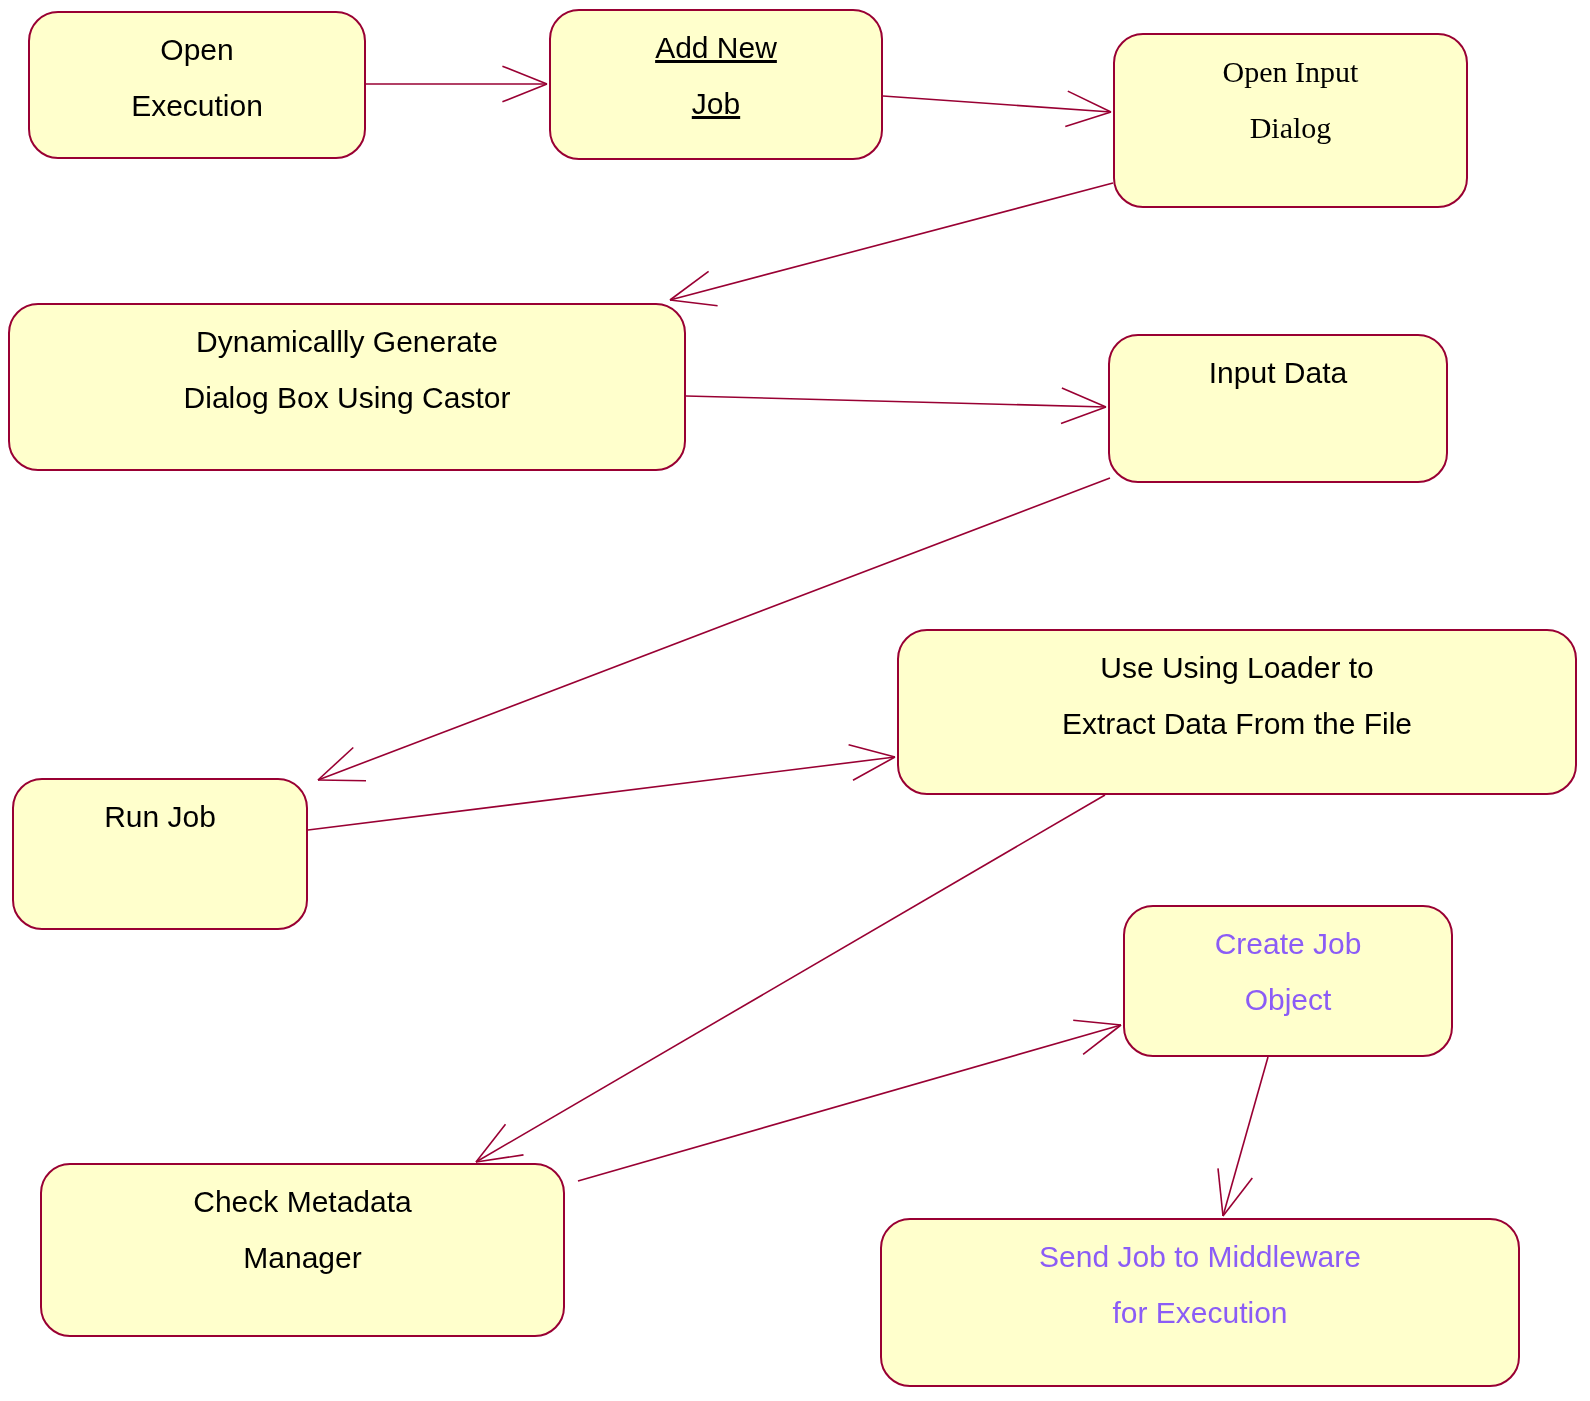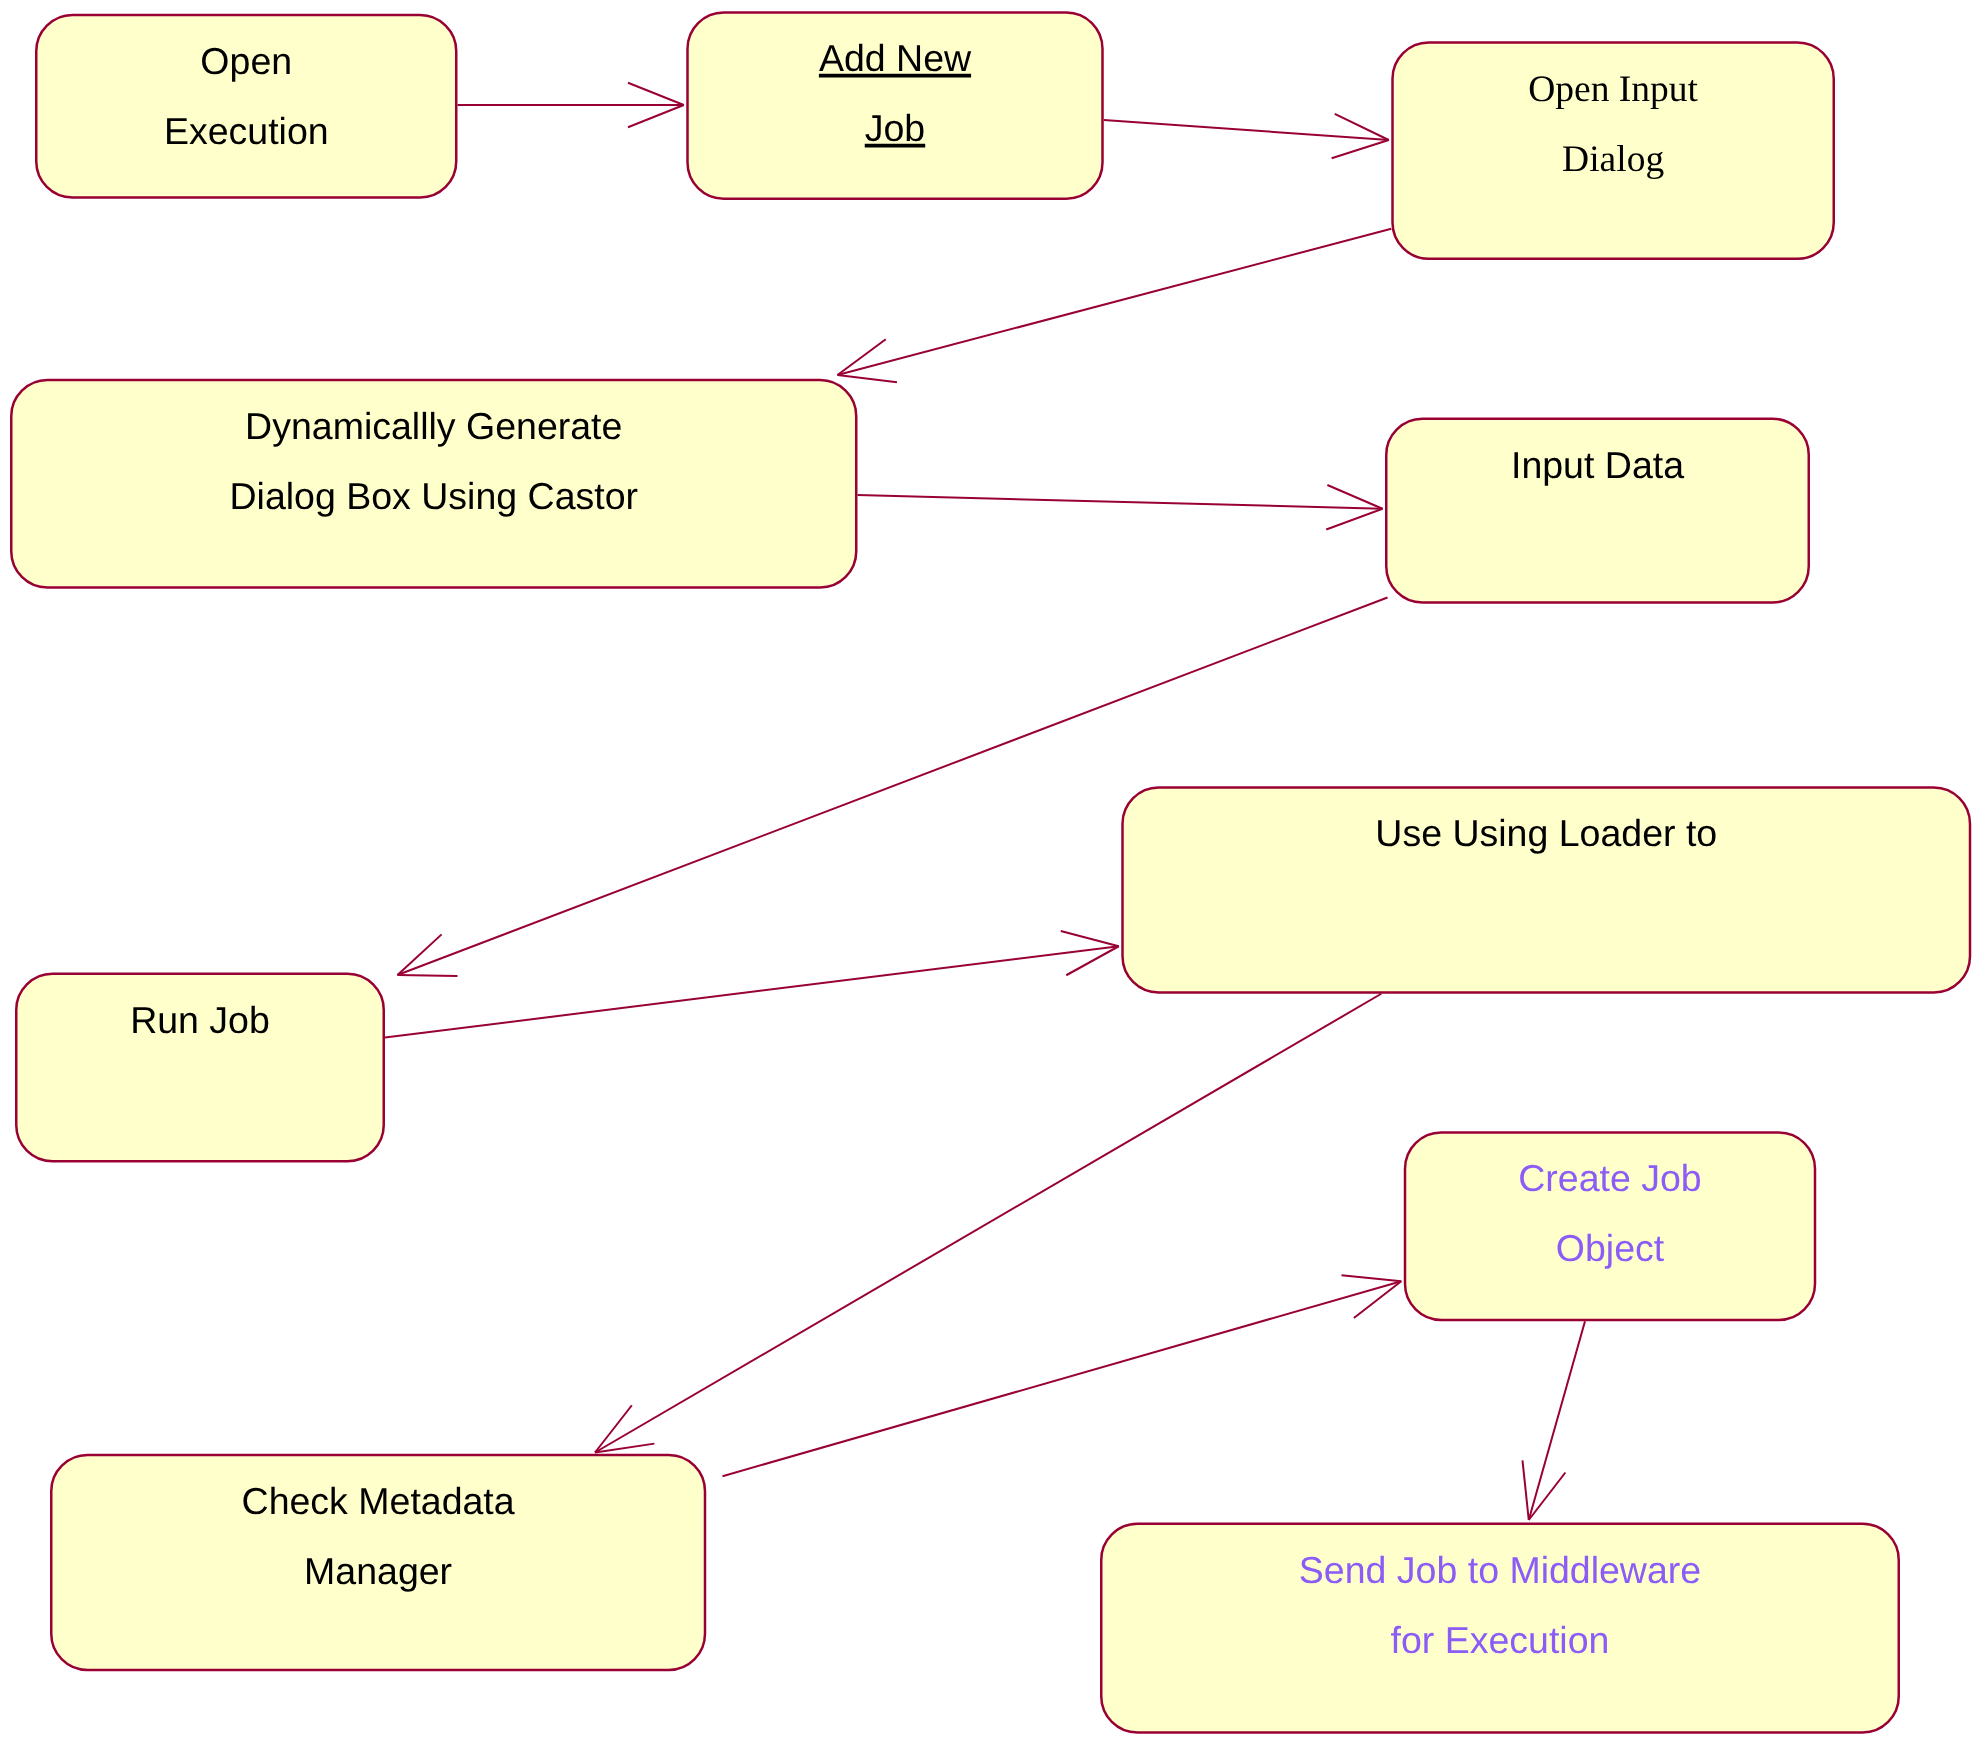--- a/index.html
+++ b/index.html
@@ -116,20 +116,21 @@
       </div>
     </div>
     <div class="node" style="left: 1108px; top: 334px; width: 340px; height: 149px; background: rgb(255, 255, 204); border-color: rgb(153, 0, 51);">
       <div class="label" style="color: rgb(0, 0, 0);">
         <div>Input Data</div>
       </div>
     </div>
     <div class="node" style="left: 897px; top: 629px; width: 680px; height: 166px; background: rgb(255, 255, 204); border-color: rgb(153, 0, 51);">
       <div class="label" style="color: rgb(0, 0, 0);">
         <div>Use Using Loader to</div>
+        <div>Extract Data From the File</div>
       </div>
     </div>
     <div class="node" style="left: 12px; top: 778px; width: 296px; height: 152px; background: rgb(255, 255, 204); border-color: rgb(153, 0, 51);">
       <div class="label" style="color: rgb(0, 0, 0);">
         <div>Run Job</div>
       </div>
     </div>
     <div class="node" style="left: 1123px; top: 905px; width: 330px; height: 152px; background: rgb(255, 255, 204); border-color: rgb(153, 0, 51);">
       <div class="label" style="color: #8b5cf6;">
         <div>Create Job</div>

